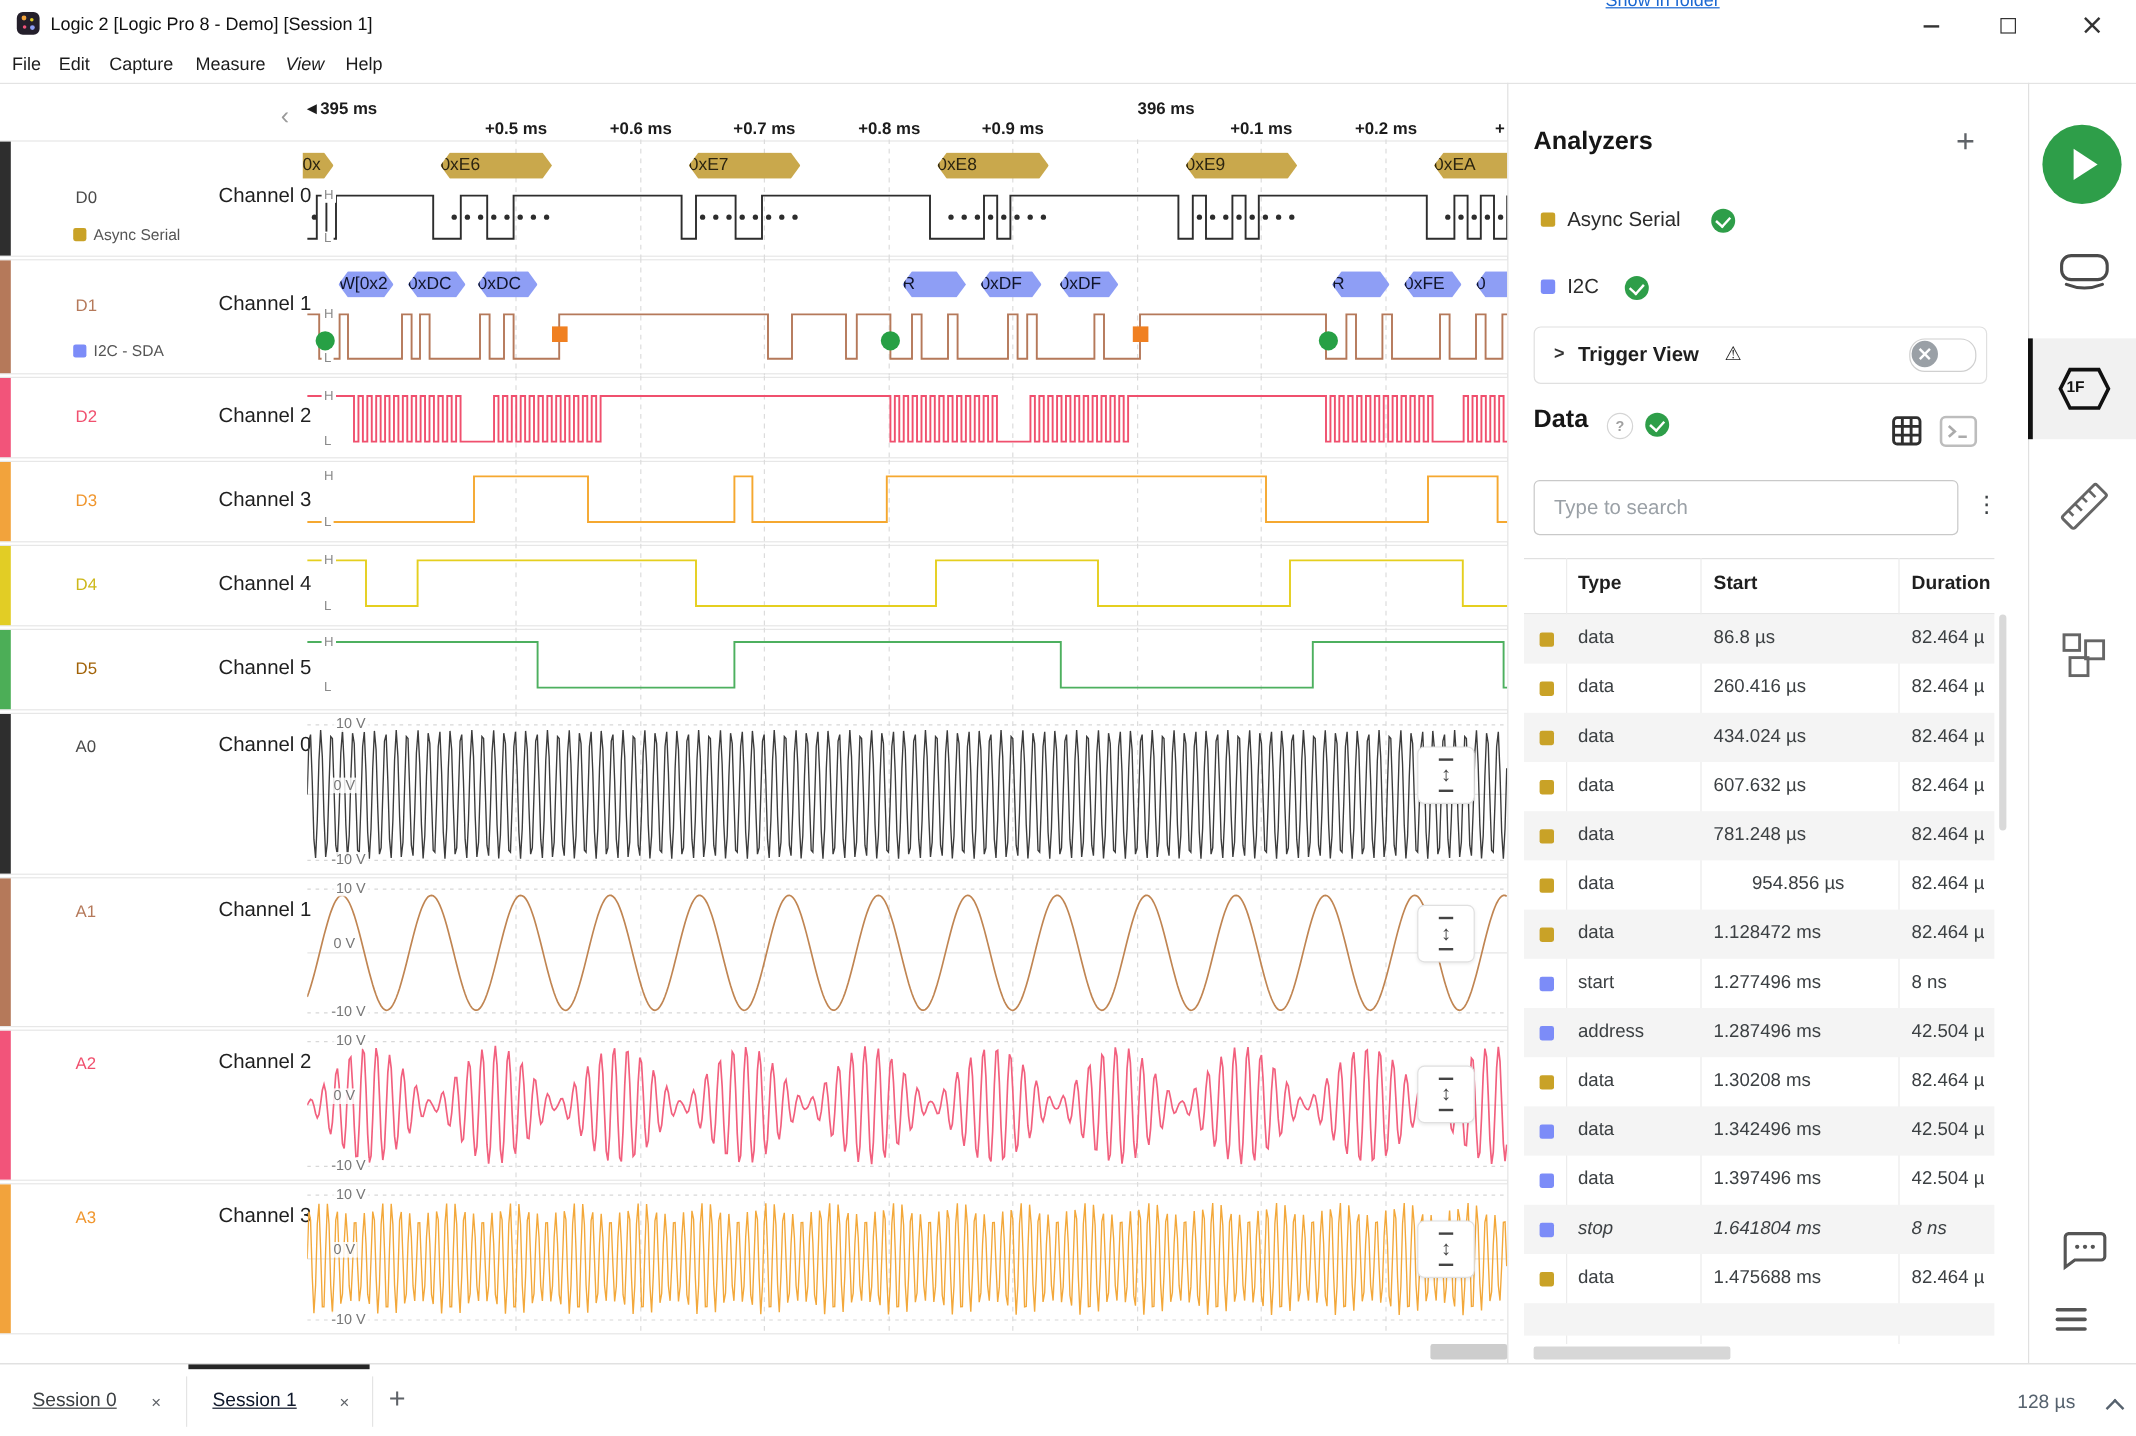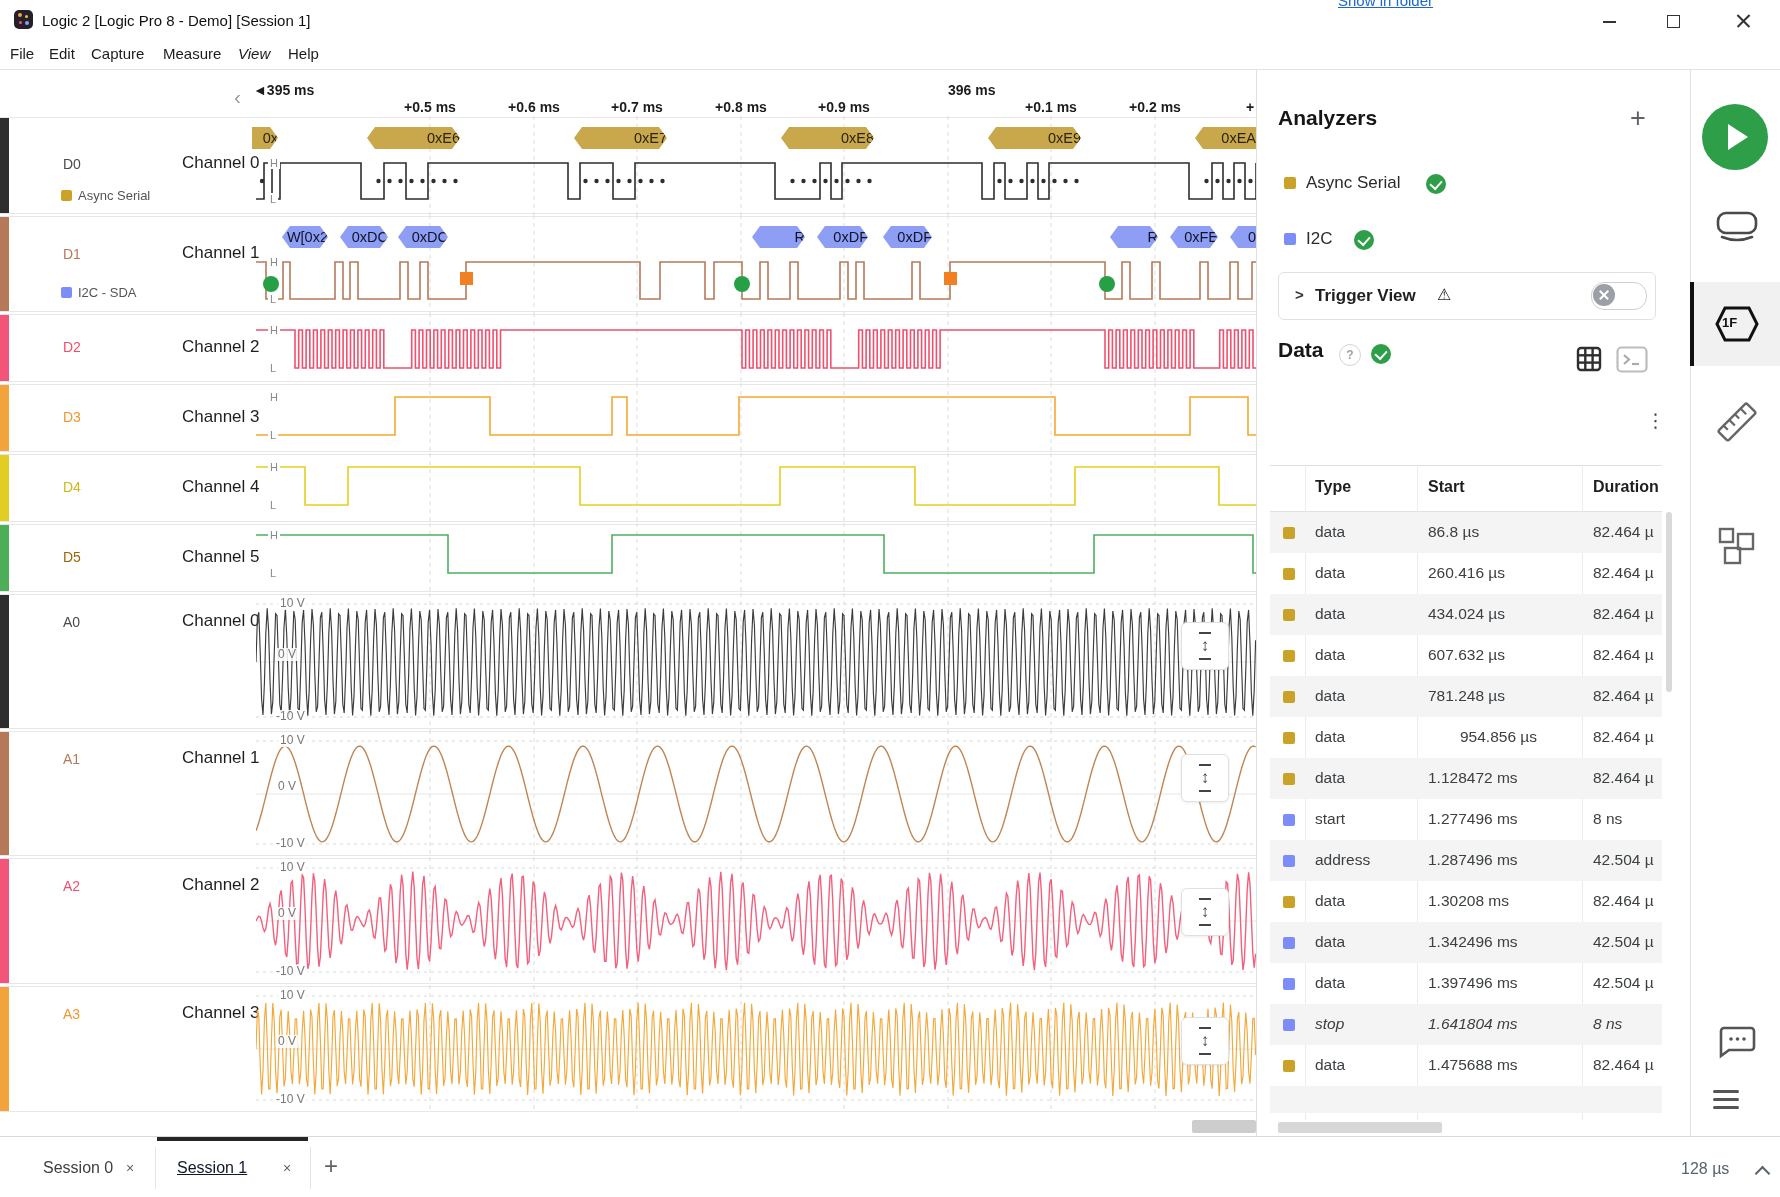--- a/index.html
+++ b/index.html
@@ -33,21 +33,21 @@
        box-shadow:0 1px 0 #e7e7e7,0 -1px 0 #e7e7e7;}
   .strip{position:absolute;left:0;width:9px;}
   .chcode{position:absolute;left:63px;font-size:14px;font-weight:500;}
   .chname{position:absolute;left:182px;font-size:17px;color:#1f1f1f;}
   .chsub{position:absolute;left:78px;font-size:13px;color:#555;}
   .chsq{position:absolute;left:61px;width:11px;height:11px;border-radius:2px;}
   .hl{position:absolute;font-size:11px;color:#8a8a8a;background:#fff;padding:0 2px;line-height:12px;}
   .vlab{position:absolute;font-size:12px;color:#777;background:rgba(255,255,255,.85);
         padding:0 2px;line-height:13px;}
   .wave{position:absolute;left:256px;}
-  .bubble{position:absolute;height:22px;line-height:22px;text-align:right;font-size:14.5px;}
+  .bubble{position:absolute;height:22px;line-height:22px;text-align:left;font-size:14.5px;}
   .bub-gold{background:#c9a84c;color:#2b2410;}
   .bub-blue{background:#8e9ef5;color:#10142a;}
   .mk-start{position:absolute;width:16px;height:16px;border-radius:50%;background:#27a045;}
   .mk-stop{position:absolute;width:13px;height:13px;background:#f08021;}
   .scalebtn{position:absolute;left:1181px;width:46px;height:46px;background:#fff;
             border:1px solid #e0e0e0;border-radius:6px;box-shadow:0 1px 3px rgba(0,0,0,.08);
             text-align:center;}
   .scalebtn span{display:inline-block;margin-top:9px;font-size:17px;color:#444;
                  border-top:2px solid #444;border-bottom:2px solid #444;line-height:24px;padding:0 2px;}
   #hscroll-wave{position:absolute;left:1192px;top:1120px;width:64px;height:13px;background:#cdcdcd;
@@ -182,20 +182,21 @@
     <line x1="2" y1="9.3" x2="24" y2="9.3" stroke="#2f2f2f" stroke-width="2.4"></line>
     <line x1="2" y1="16.6" x2="24" y2="16.6" stroke="#2f2f2f" stroke-width="2.4"></line>
     <line x1="9.3" y1="2" x2="9.3" y2="24" stroke="#2f2f2f" stroke-width="2.4"></line>
     <line x1="16.6" y1="2" x2="16.6" y2="24" stroke="#2f2f2f" stroke-width="2.4"></line>
   </svg>
   <svg id="icon-term" width="32" height="27" viewBox="0 0 32 27">
     <rect x="1.5" y="1.5" width="29" height="24" rx="4" fill="none" stroke="#bdbdbd" stroke-width="2.2"></rect>
     <polyline points="8,9 13,13.5 8,18" fill="none" stroke="#ababab" stroke-width="2.2"></polyline>
     <line x1="16" y1="18" x2="23" y2="18" stroke="#ababab" stroke-width="2.2"></line>
   </svg>
+  <input id="search-input" placeholder="Type to search" style="">
   <span id="search-kebab">⋮</span>
 
   <div id="tbl-topline"></div>
   <span class="tbl-h" style="left:1315px">Type</span>
   <span class="tbl-h" style="left:1428px">Start</span>
   <span class="tbl-h" style="left:1593px">Duration</span>
   <div id="tbl-hline"></div>
   <div class="tbl-colline" style="left:1305px"></div>
   <div class="tbl-colline" style="left:1417px"></div>
   <div class="tbl-colline" style="left:1582px"></div>
@@ -328,21 +329,21 @@
       <b></b>
       <b></b>
       <b></b>
     </div>
 
   <div id="bottombar">
     <div id="tab-indicator"></div>
     <div class="tabdiv" style="left:155px"></div>
     <div class="tabdiv" style="left:310px"></div>
     <span id="tab-add">+</span>
-  <div class="tab-label" style="left: 43px;">Session 0</div>
+  <div class="tab-label" style="left: 27px; text-decoration: underline;">Session 0</div>
       <div class="tab-x" style="left: 126px;">×</div>
       <div class="tab-label" style="left: 177px; color: #0f172a; text-decoration: underline;">Session 1</div>
       <div class="tab-x" style="left: 283px;">×</div>
     </div>
   <span id="zoom-level">128 µs</span>
   <i id="zoom-chev"></i>
 
 <div class="tickmaj" style="left: 253px;">◄395 ms</div>
     <div class="tickmaj" style="left: 948px;">396 ms</div>
     <div class="tickmin" style="left: 430px;">+0.5 ms</div>

